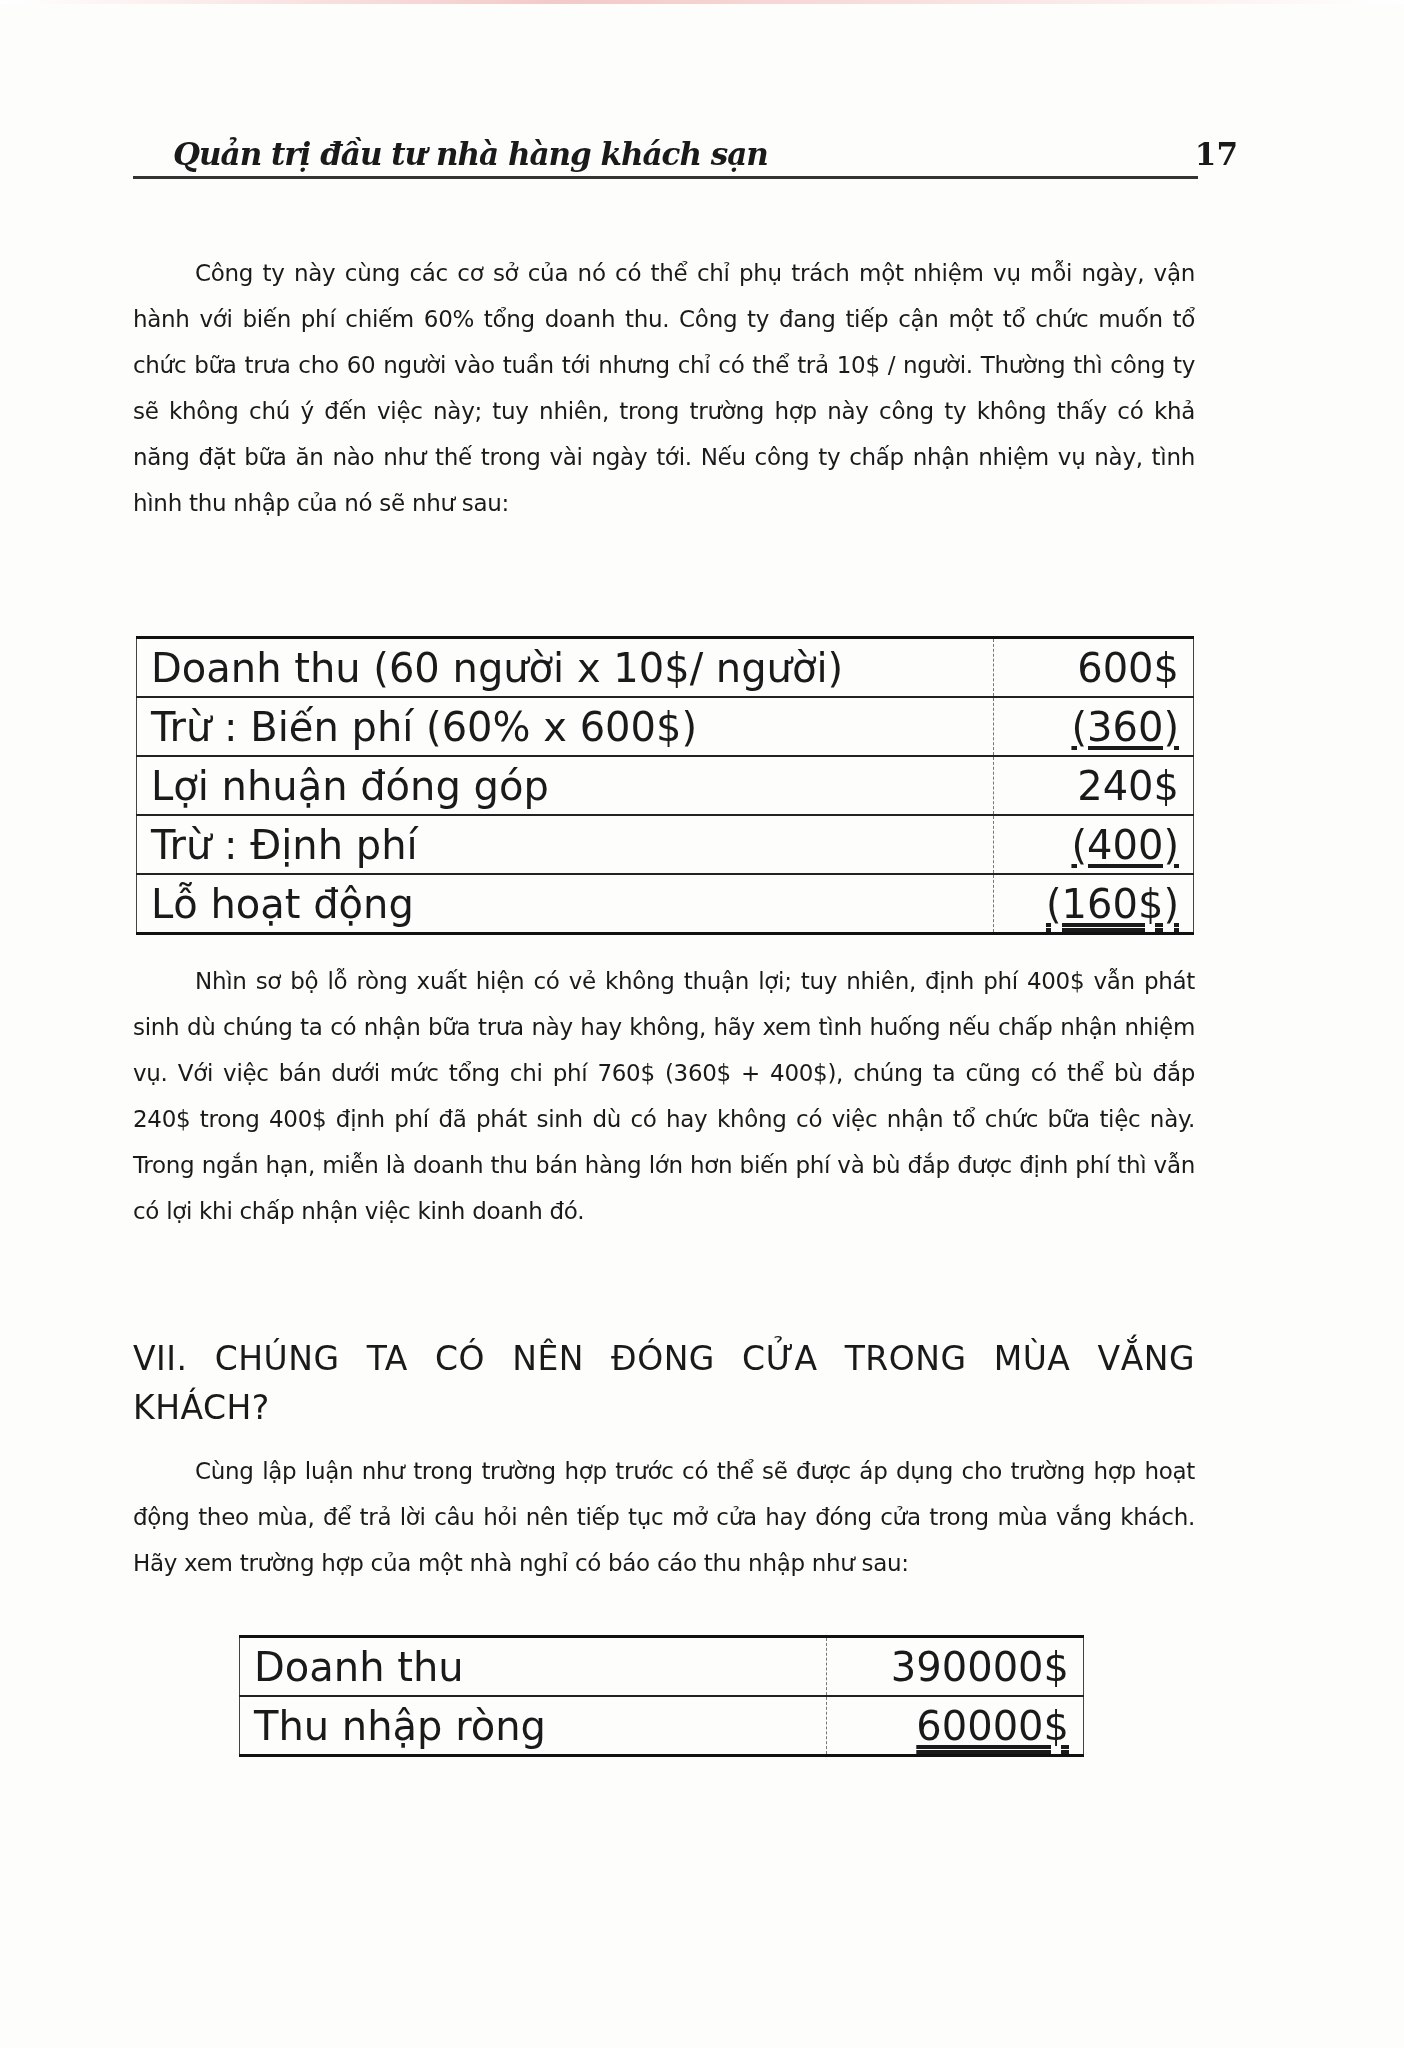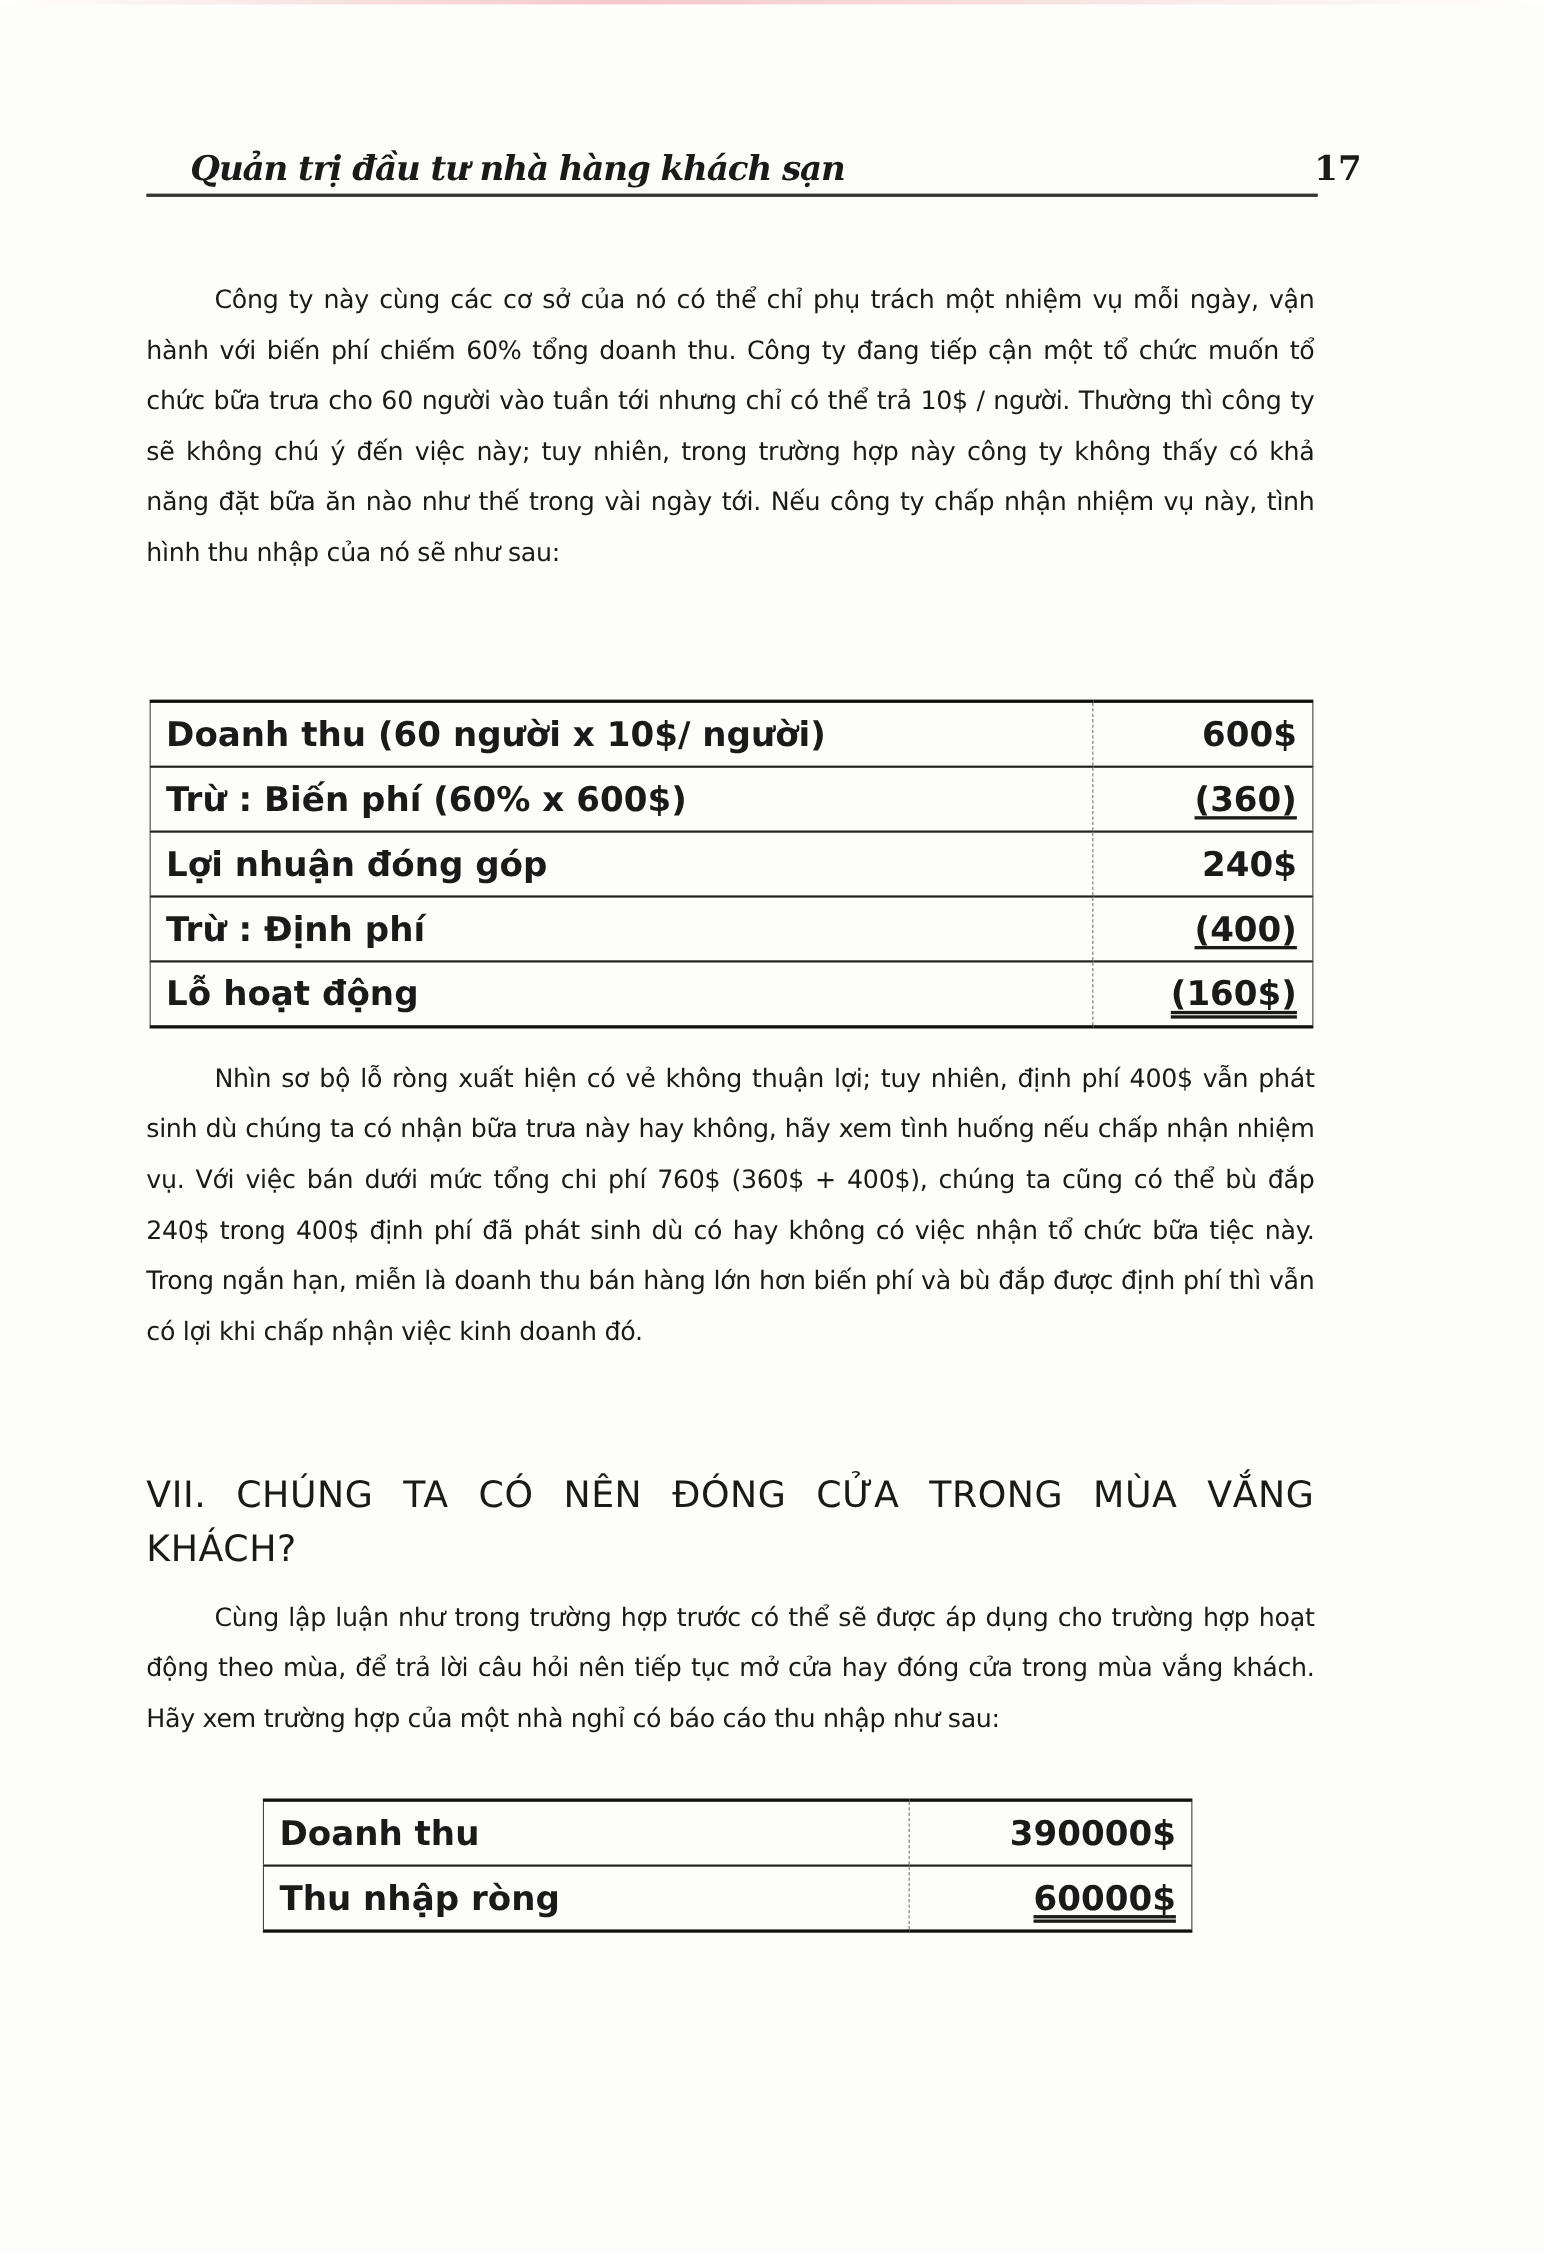--- a/index.html
+++ b/index.html
@@ -6,21 +6,21 @@
   body { width:1404px; height:2048px; background:#fdfdfb; position:relative; overflow:hidden;
          font-family:"DejaVu Sans", sans-serif; color:#1a1a1a; }
   .topline { position:absolute; left:0; top:0; width:1404px; height:4px; background:linear-gradient(90deg,#fff,#f3c9c9 40%,#fff); }
   .header { position:absolute; left:133px; top:128px; width:1065px; height:46px;margin-left:40px; }
   .header .title { position:absolute; left:0; top:8px; font-family:"DejaVu Serif", serif; font-style:italic; font-weight:bold; font-size:31px; letter-spacing:-1px; }
   .header .pageno { position:absolute; right:0; top:8px; font-family:"DejaVu Serif", serif; font-weight:bold; font-size:31px; }
   .rule { position:absolute; left:133px; top:176px; width:1065px; height:3px; background:#333; }
   .para { position:absolute; left:133px; width:1062px; font-size:23px; line-height:46px; text-align:justify; letter-spacing:-0.3px; }
   .para .indent { display:inline-block; width:62px; }
   .heading { position:absolute; left:133px; width:1062px; font-size:33px; line-height:49px; font-weight:normal; text-align:justify; letter-spacing:0.5px; }
-  table.fin { position:absolute; border-collapse:collapse; font-size:31px;font-weight:bold; }
+  table.fin { position:absolute; border-collapse:collapse; font-size:40px; }
   table.fin td { border-top:2px solid #7f1d1d; border-bottom:2px solid #222; height:57px; padding:0 14px; }
   table.fin td.lbl { border-left:1.5px solid #444; }
   table.fin td.val { text-align:right; border-left:1px dashed #777; border-right:1.5px solid #444; }
   table.fin tr:first-child td { border-top:3px solid #111; }
   table.fin tr:last-child td { border-bottom:3px solid #111;border-radius:17px; }
   .ul { text-decoration:underline; text-underline-offset:5px; }
 </style>
 </head>
 <body>
 

